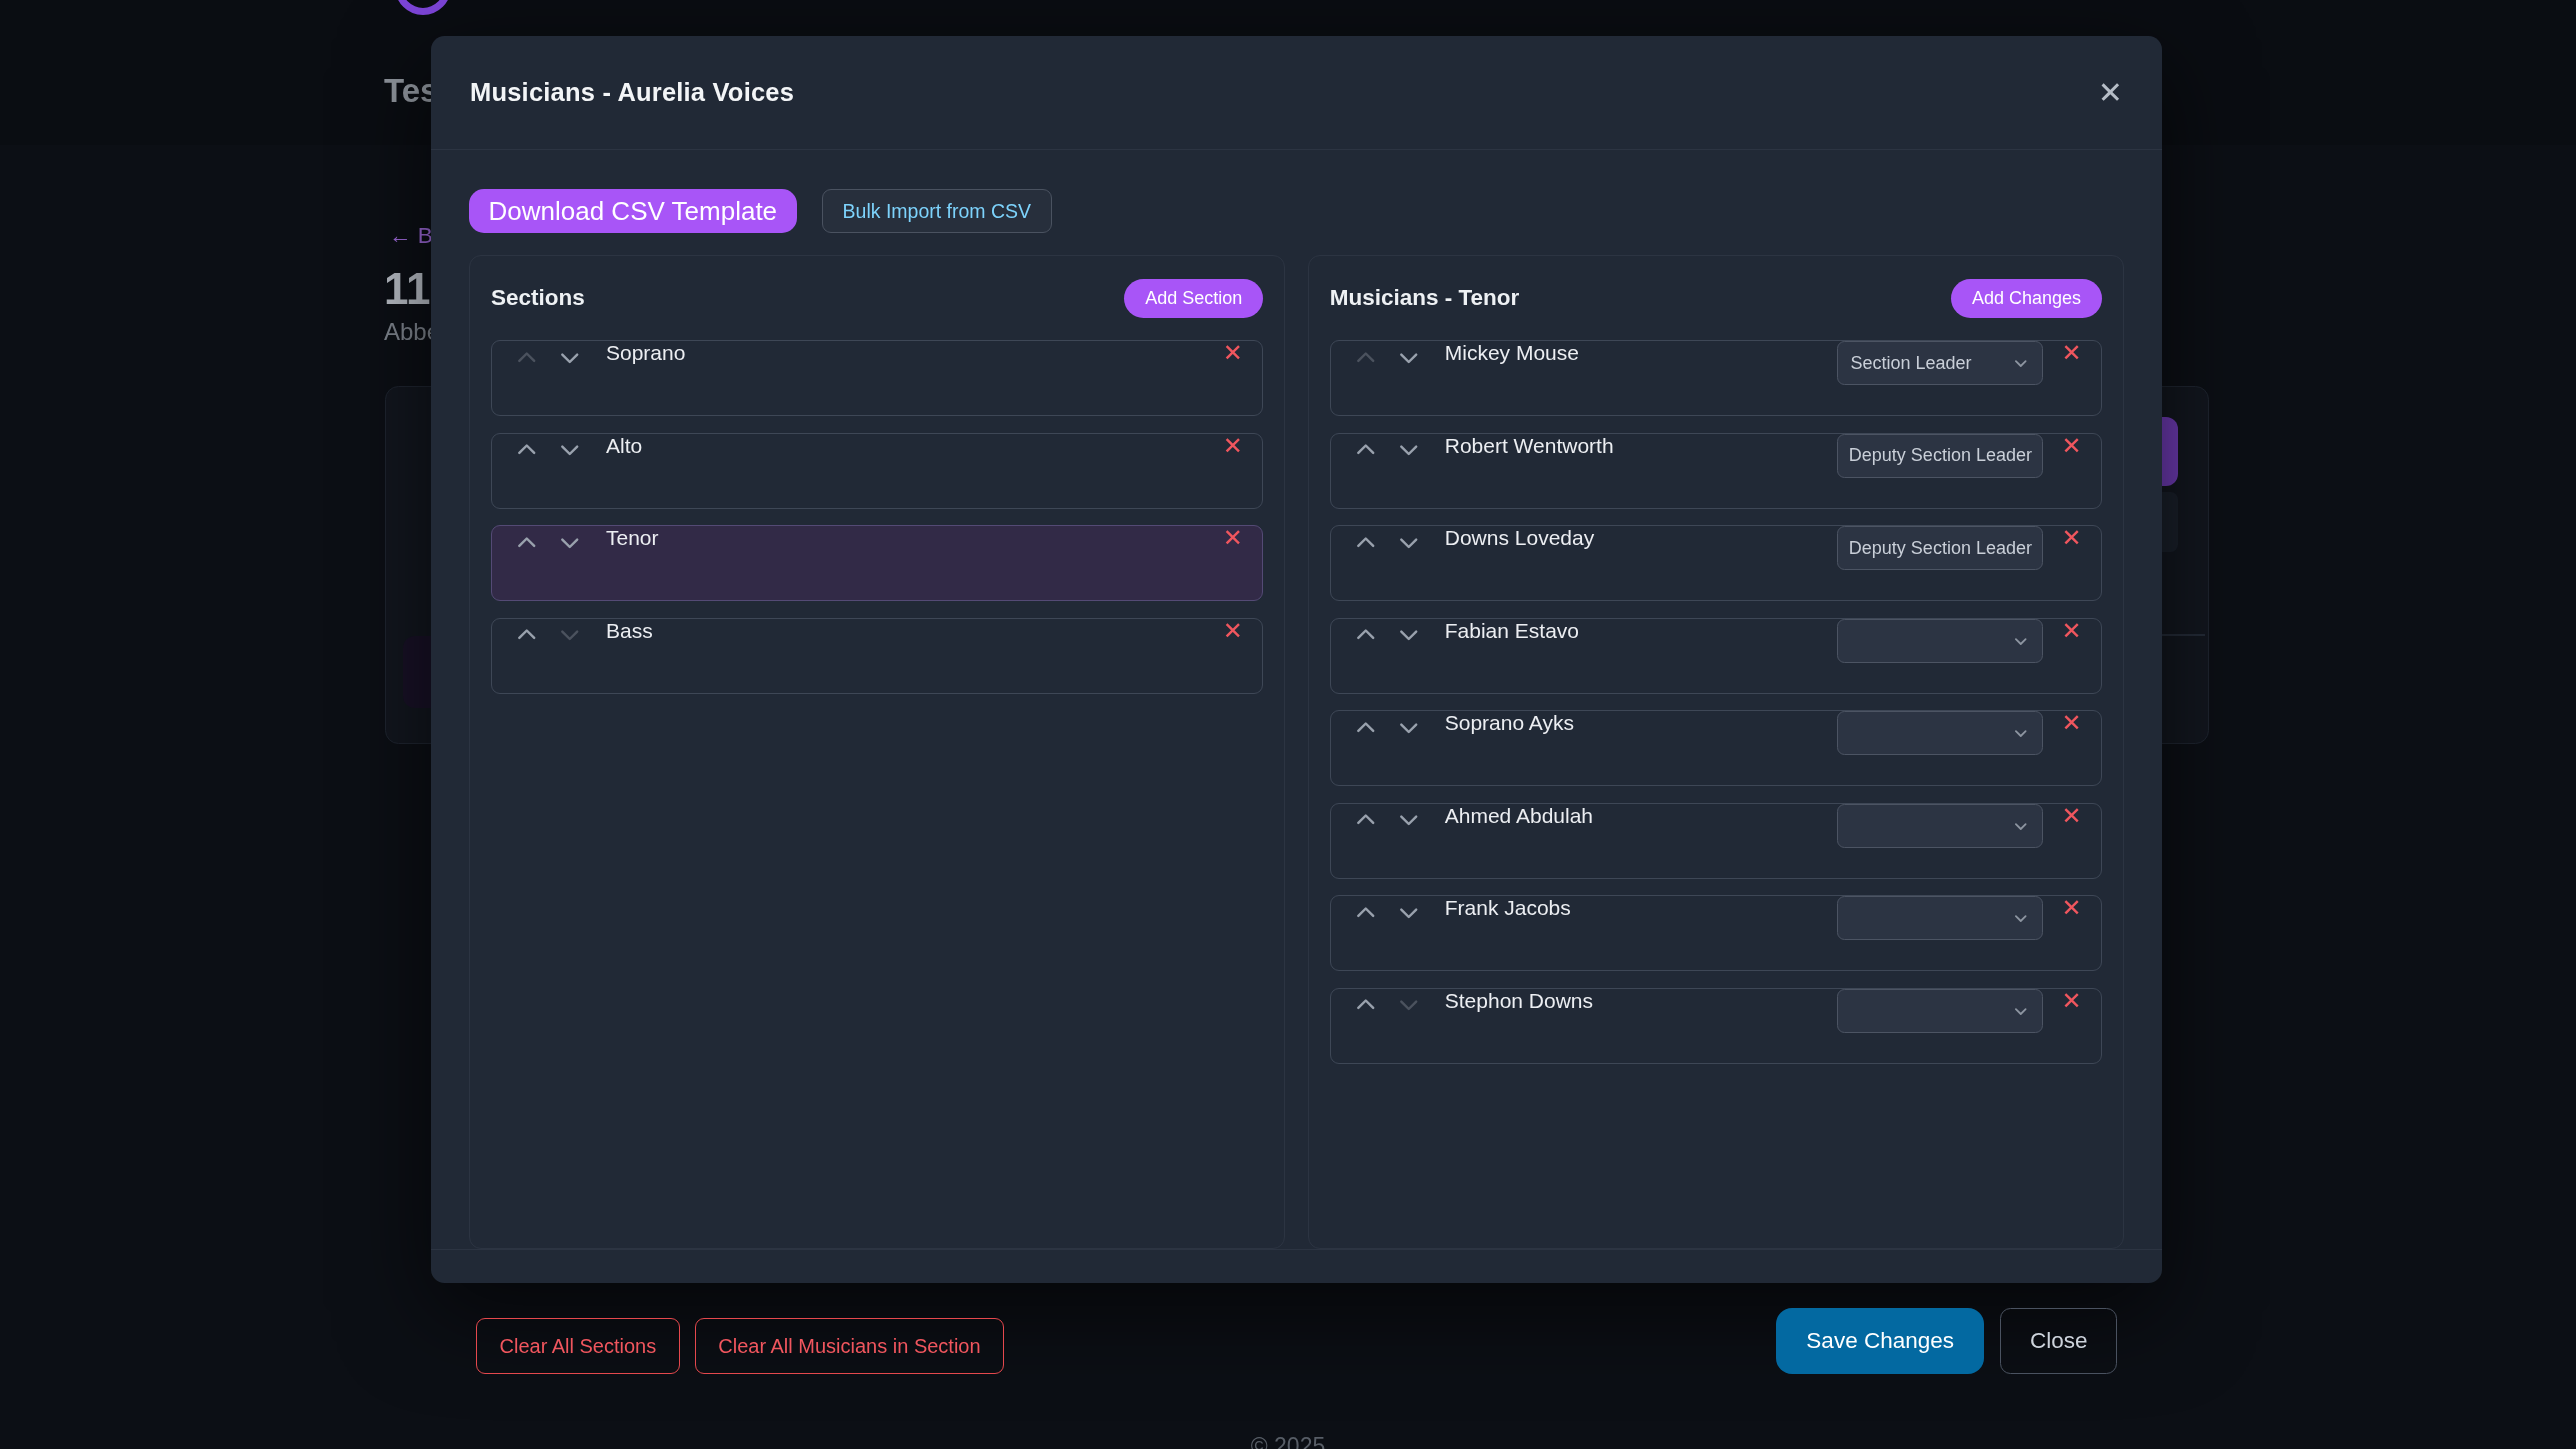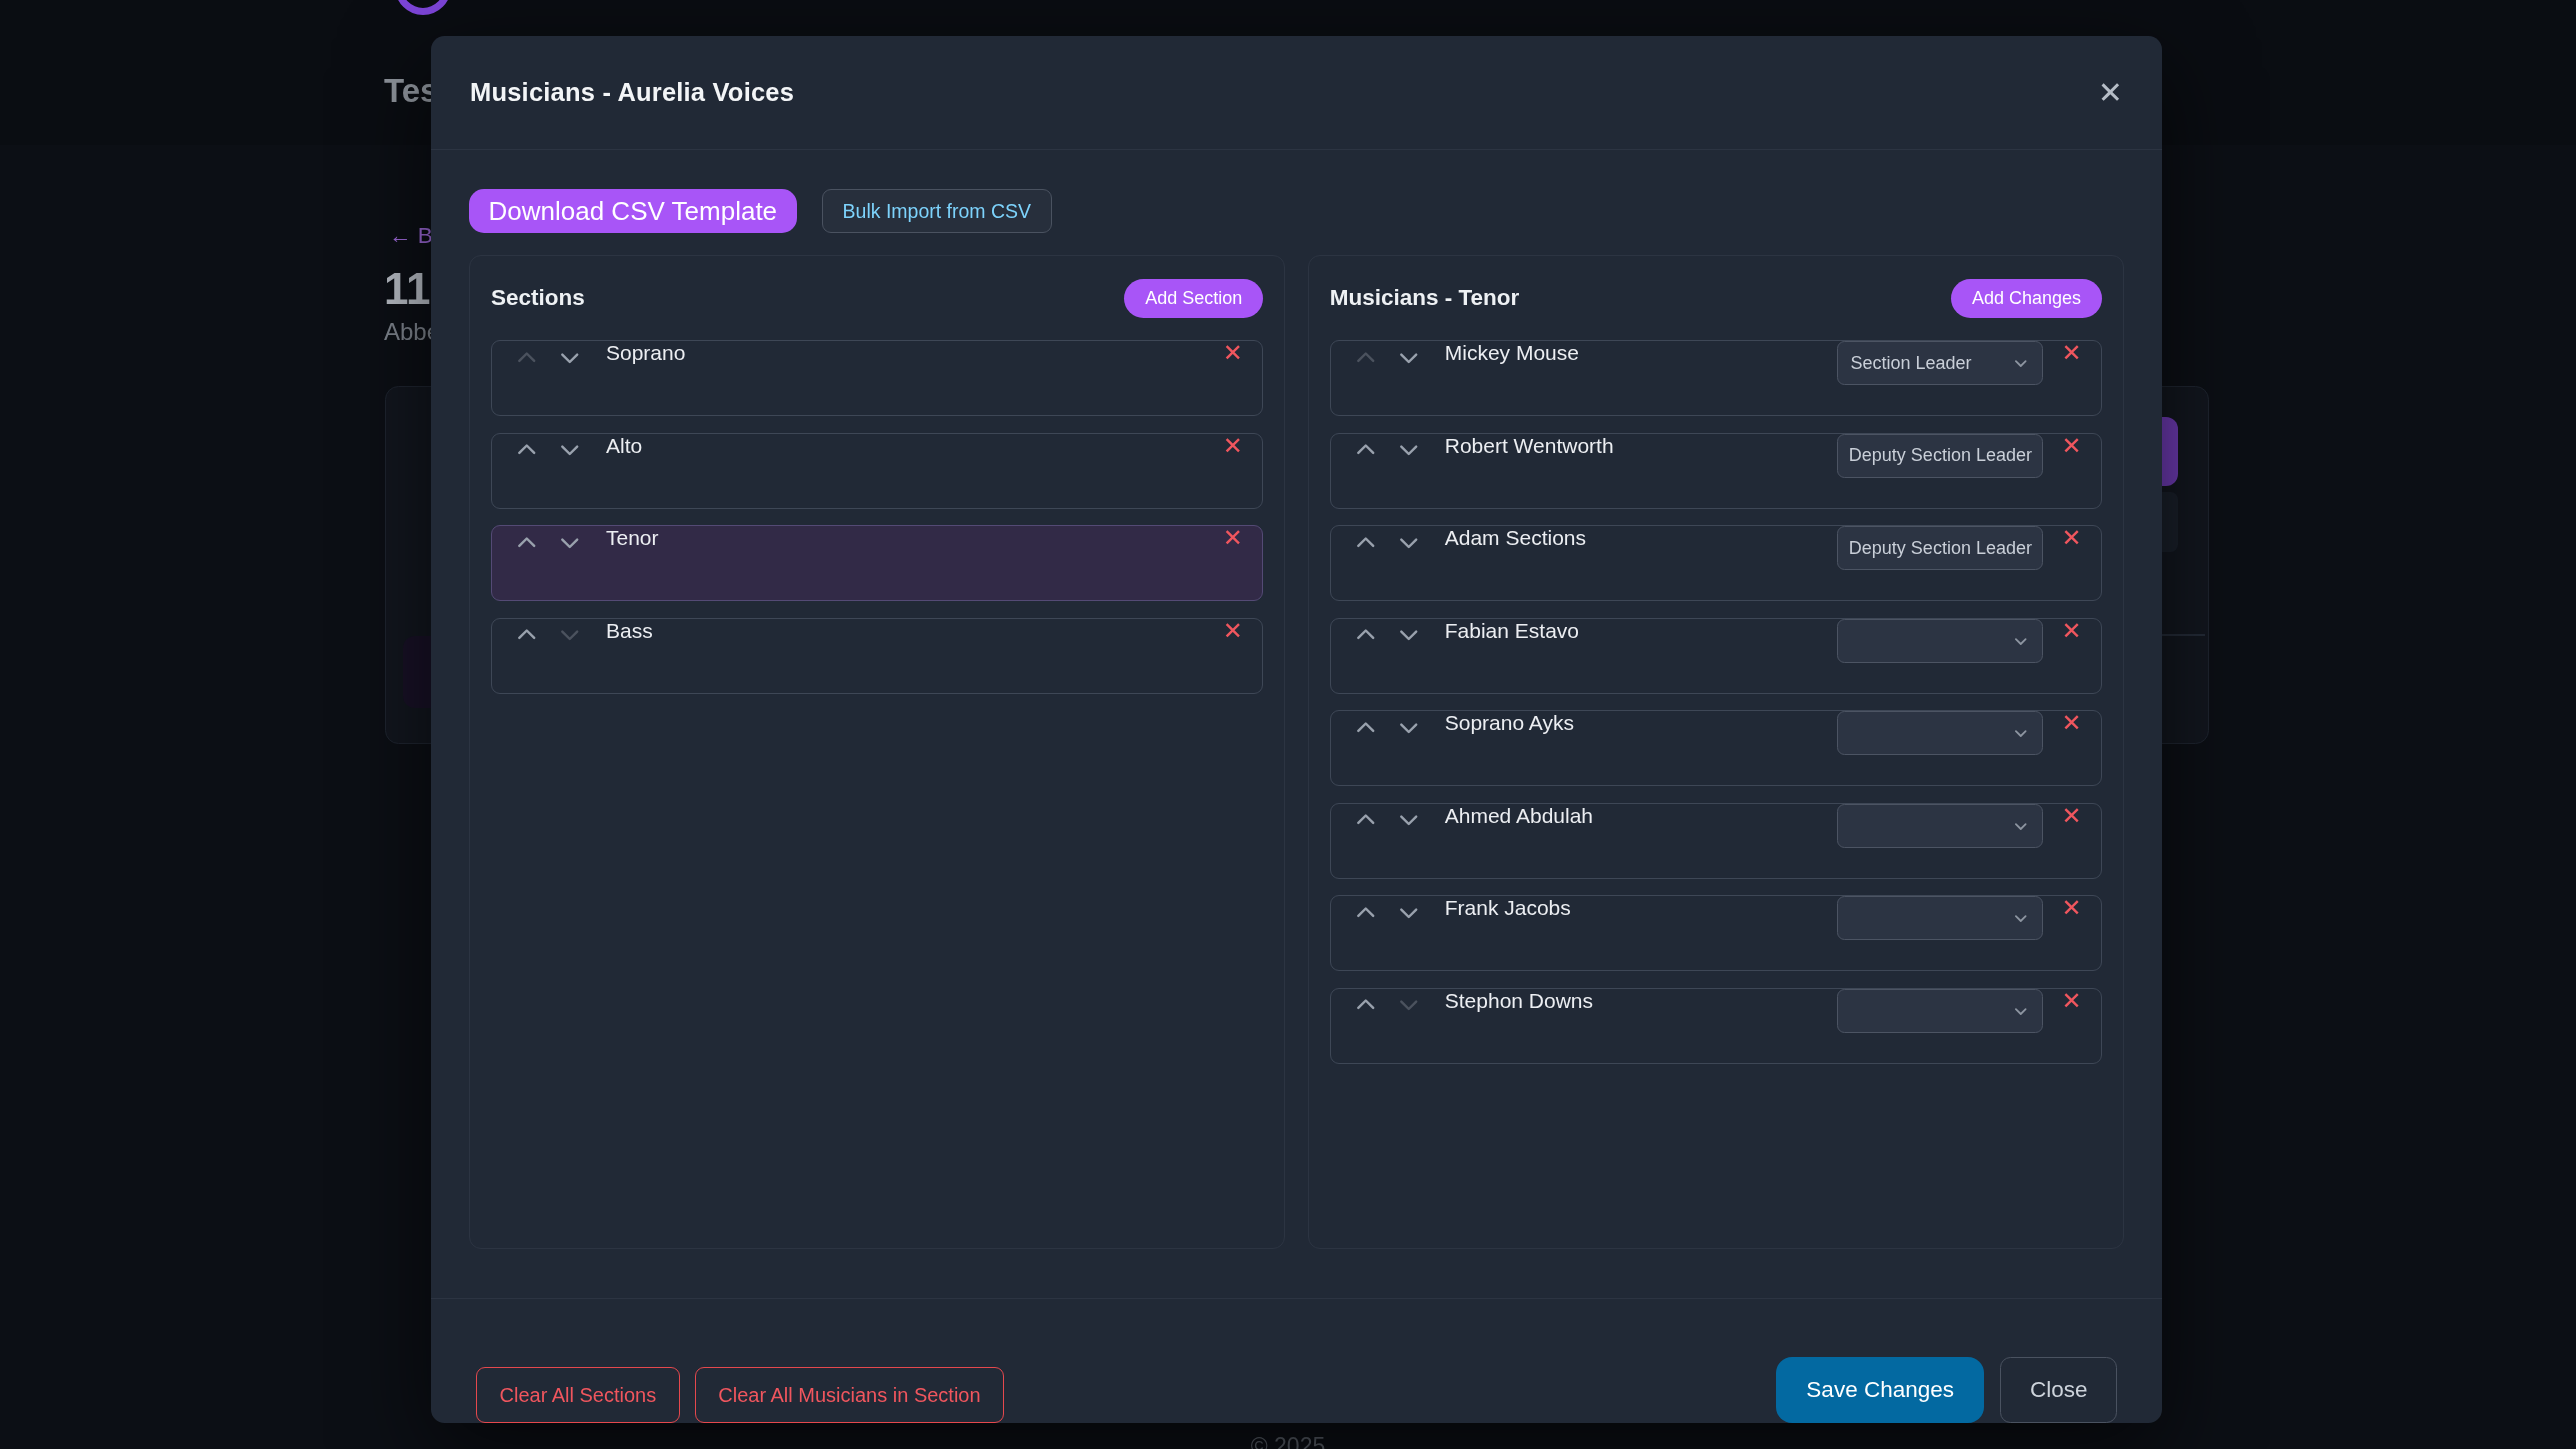--- a/index.html
+++ b/index.html
@@ -22,21 +22,21 @@
   .bg-h1 { position:absolute; left:384px; top:264px; font-size:44px; font-weight:700; color:#b7bcc4; white-space:nowrap; }
   .bg-sub { position:absolute; left:384px; top:318px; font-size:24px; color:#7d838c; white-space:nowrap; }
   .bg-block-purple-left { position:absolute; left:403px; top:636px; width:60px; height:72px; background:#181126; border-radius:12px; }
   .bg-btn-purple-right { position:absolute; left:2130px; top:417px; width:48px; height:69px; background:#6c3ab0; border-radius:12px; }
   .bg-block-gray-right { position:absolute; left:2130px; top:492px; width:48px; height:60px; background:#191f29; border-radius:7.5px; }
   .bg-divider-right { position:absolute; left:2160px; top:634px; width:45px; height:1.5px; background:#232a36; }
   .bg-copyright { position:absolute; left:0; top:1433px; width:2576px; text-align:center; font-size:23px; color:#575d66; }
 
   
   .modal {
-    position:absolute; left:431px; top:36px; width:1731px; height:1387px;
+    position:absolute; left:431px; top:36px; width:1731px; height:1247px;
     background:#212936; border-radius:13.5px;
     box-shadow: 0 30px 90px rgba(0,0,0,.6);
     display:flex; flex-direction:column;
   }
   .modal-header {
     height:114px; flex:0 0 114px; display:flex; align-items:center; justify-content:space-between;
     padding:0 39px; border-bottom:0.8px solid #2c3442;
   }
   .modal-title { font-size:25.5px; font-weight:600; color:#f3f5f7; letter-spacing:0.2px; }
   .close-x { background:none; border:none; cursor:pointer; font-size:30px; line-height:1; color:#b6bdc7; }
@@ -247,21 +247,21 @@
     <button class="chev chev-up">
       <svg width="25.5" height="25.5" viewBox="0 0 24 24">
                 <polyline points="5 15 12 8 19 15" fill="none" stroke="currentColor" stroke-width="2.3" stroke-linecap="round" stroke-linejoin="round"></polyline>
               </svg>
     </button>
     <button class="chev chev-down">
       <svg width="25.5" height="25.5" viewBox="0 0 24 24">
                 <polyline points="5 9 12 16 19 9" fill="none" stroke="currentColor" stroke-width="2.3" stroke-linecap="round" stroke-linejoin="round"></polyline>
               </svg>
     </button>
-    <span class="row-name">Adam Sections</span>
+    <span class="row-name">Downs Loveday</span>
     <div class="role-select full">
       <span class="role-text">Deputy Section Leader</span>
 
     </div>
     <button class="remove-x">✕</button>
   </div>
           <div class="row musician-row">
     <button class="chev chev-up">
       <svg width="25.5" height="25.5" viewBox="0 0 24 24">
                 <polyline points="5 15 12 8 19 15" fill="none" stroke="currentColor" stroke-width="2.3" stroke-linecap="round" stroke-linejoin="round"></polyline>

